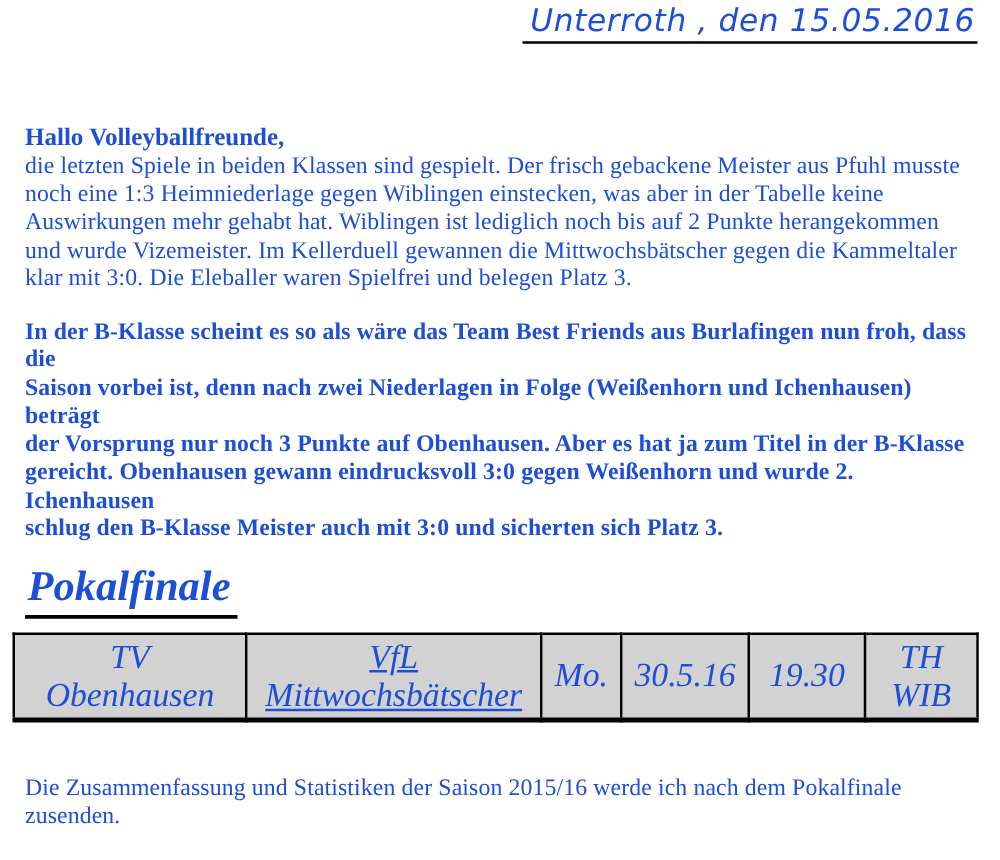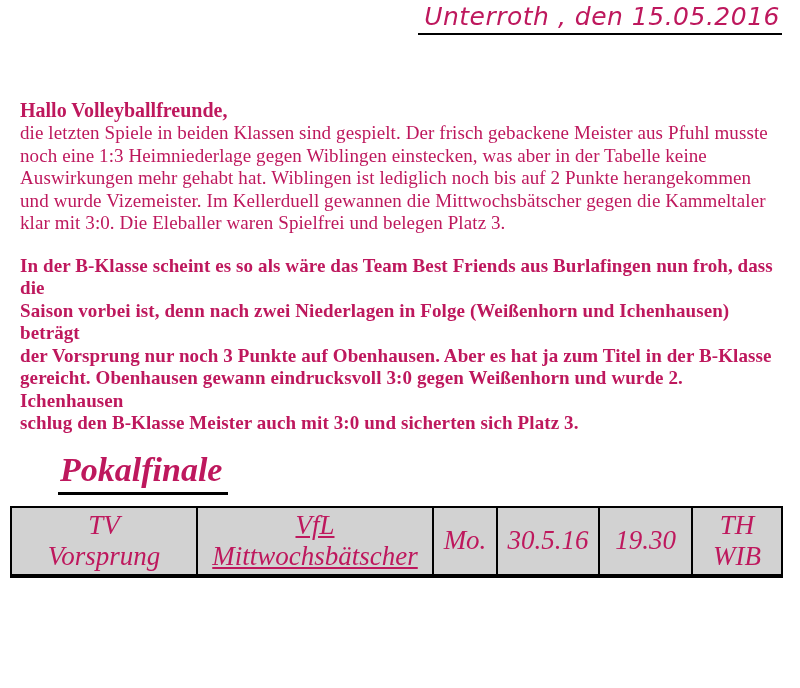--- a/index.html
+++ b/index.html
@@ -6,21 +6,21 @@
     margin: 0;
     padding: 0;
     background: #ffffff;
   }
   .page {
     position: relative;
     width: 800px;
     height: 688px;
     box-sizing: border-box;
     background: #ffffff;
-    color: #be185d;
+    color: #1d4ed8;
     padding: 2px 14px 0 20px;
     overflow: hidden;
     font-family: "Liberation Serif", serif;
   }
   .dateline-wrap {
     text-align: right;
     padding-right: 4px;
     height: 40px;
   }
   .dateline {
@@ -57,21 +57,20 @@
   }
   .section-heading {
     display: inline-block;
     font-family: "Liberation Serif", serif;
     font-weight: bold;
     font-style: italic;
     font-size: 34px;
     line-height: 38px;
     border-bottom: 3px solid #000000;
     padding: 0 6px 3px 2px;
-    margin-left: 38px;
   }
   table.match-table {
     border-collapse: collapse;
     margin-top: 7px;
     margin-left: -10px;
     table-layout: fixed;
     border: 2px solid #000000;
     border-bottom: 4px solid #000000;
   }
   table.match-table td {
@@ -120,26 +119,28 @@
 
 
   <div class="heading-wrap">
     <span class="section-heading">Pokalfinale</span>
   </div>
 
   <table class="match-table">
     <tbody>
         <tr>
       <td class="col-home">TV
-Vorsprung</td>
+Obenhausen</td>
       <td class="col-away">VfL
 Mittwochsbätscher</td>
       <td class="col-day">Mo.</td>
       <td class="col-date">30.5.16</td>
       <td class="col-time">19.30</td>
       <td class="col-venue">TH
 WIB</td>
     </tr>
   </tbody>
     </table>
 
+  <p class="body-para closing">Die Zusammenfassung und Statistiken der Saison 2015/16 werde ich nach dem Pokalfinale
+zusenden.</p>
 
 </div>
 
 </body></html>

